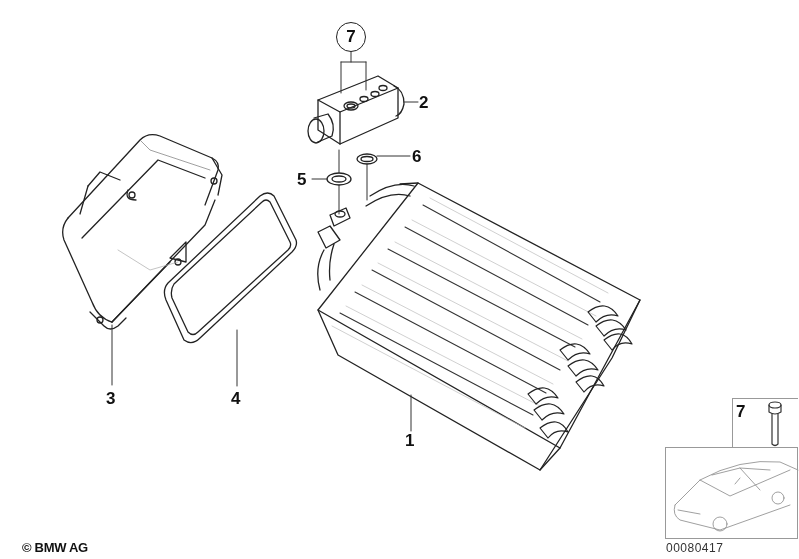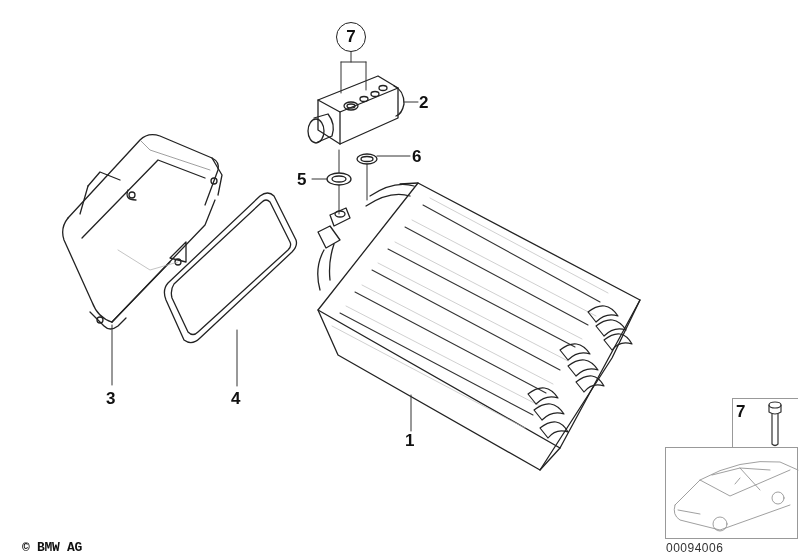--- a/index.html
+++ b/index.html
@@ -1,20 +1,20 @@
 <!DOCTYPE html>
 <html><head>
 <meta charset="utf-8">
 <style>
   html, body { margin: 0; padding: 0; background: #ffffff; }
   body { width: 799px; height: 559px; position: relative; overflow: hidden; font-family: "Liberation Sans", sans-serif; }
   .canvas { position: absolute; left: 0; top: 0; width: 799px; height: 559px; }
   .label { position: absolute; font-family: "Liberation Sans", sans-serif; font-weight: bold; font-size: 17px; color: #111; line-height: 1; }
   .callout-circle { position: absolute; width: 30px; height: 30px; border: 1.5px solid #222; border-radius: 50%; box-sizing: border-box; display: flex; align-items: center; justify-content: center; font-weight: bold; font-size: 17px; color: #111; }
-  .copyright { position: absolute; left: 22px; top: 540px; font-size: 13px; font-weight: bold; color: #111; letter-spacing: -0.3px; font-family: Liberation Mono, monospace; }
+  .copyright { position: absolute; left: 22px; top: 540px; font-size: 13px; font-weight: bold; color: #111; letter-spacing: -0.3px; }
   .docnum { position: absolute; left: 666px; top: 541px; font-size: 12px; color: #333; letter-spacing: 0.5px; }
   .thumb-box { position: absolute; left: 665px; top: 447px; width: 133px; height: 92px; border: 1px solid #999; box-sizing: border-box; }
   .screw-box { position: absolute; left: 732px; top: 398px; width: 66px; height: 50px; border-left: 1px solid #999; border-top: 1px solid #999; box-sizing: border-box; }
 </style>
 </head>
 <body>
 
 <div class="canvas">
 <svg width="799" height="559" viewBox="0 0 799 559" xmlns="http://www.w3.org/2000/svg">
   <g fill="none" stroke="#222" stroke-width="1.3" stroke-linejoin="round" stroke-linecap="round">
@@ -153,13 +153,13 @@
 <div class="label" style="left:106px; top:390px;">3</div>
 <div class="label" style="left:231px; top:390px;">4</div>
 <div class="label" style="left:405px; top:432px;">1</div>
 
 <div class="screw-box">
   <div class="label" style="left:3px; top:4px;">7</div>
 </div>
 <div class="thumb-box"></div>
 
 <div class="copyright">© BMW AG</div>
-<div class="docnum">00094006</div>
+<div class="docnum">00080417</div>
 
 </body></html>

